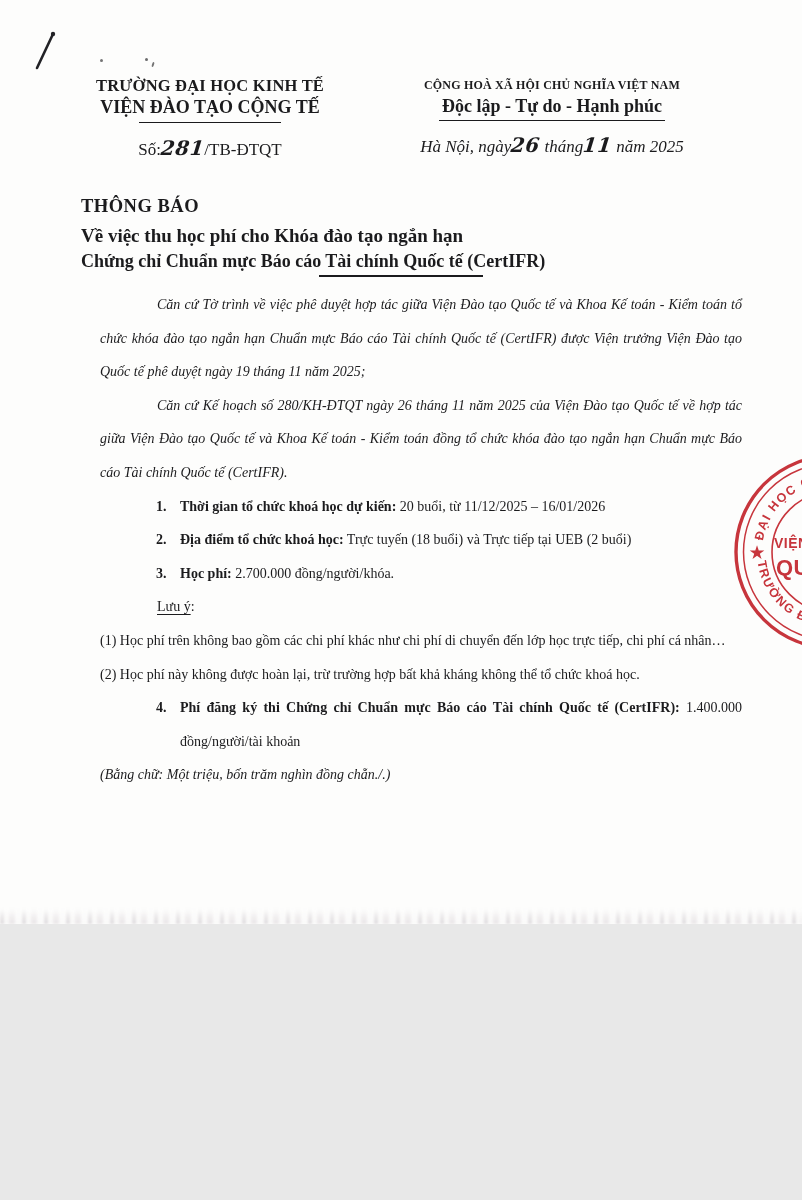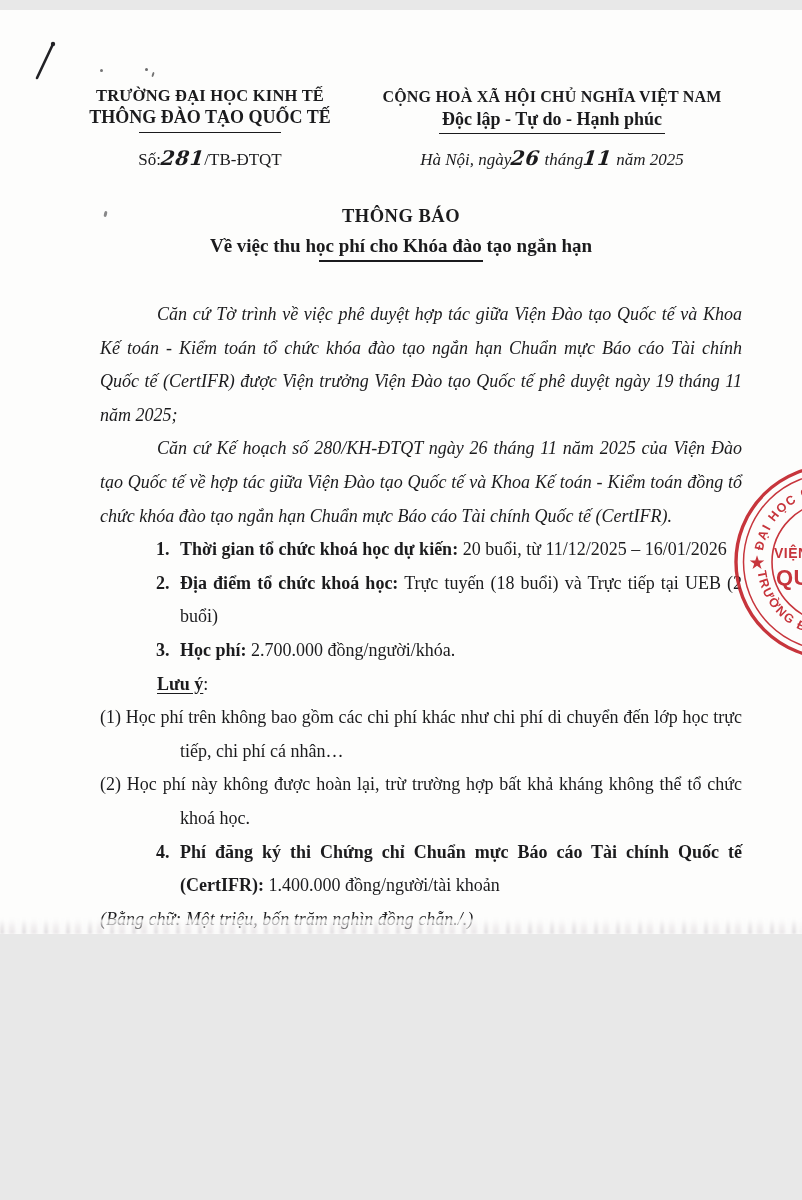--- a/index.html
+++ b/index.html
@@ -1,55 +1,55 @@
 <!DOCTYPE html>
 <html><head>
 <meta charset="utf-8">
 <style>
   html,body{margin:0;padding:0;background:#e8e8e8;}
   .page{
     position:relative;width:802px;height:924px;overflow:hidden;
     background:#fdfdfc;color:#1b1b1d;
     font-family:"Liberation Serif", serif;
-    margin:10px auto;
+    margin:0 auto;
   }
   
   .hdr-left{position:absolute;left:68px;top:76px;width:284px;text-align:center;}
   .hdr-left .l1{font-size:16.5px;font-weight:bold;letter-spacing:.2px;white-space:nowrap;}
   .hdr-left .l2{font-size:18px;font-weight:bold;margin-top:1px;white-space:nowrap;}
   .hdr-left .rule{width:142px;border-bottom:1.9px solid #1b1b1d;margin:4px auto 0;}
   .doc-no{margin-top:13px;font-size:17px;white-space:nowrap;}
   .hdr-right{position:absolute;left:352px;top:78px;width:400px;text-align:center;}
-  .hdr-right .l1{font-size:16px;font-weight:bold;white-space:nowrap;letter-spacing:.2px;}
+  .hdr-right .l1{font-size:12px;font-weight:bold;white-space:nowrap;letter-spacing:.2px;}
   .hdr-right .l2{font-size:18px;font-weight:bold;margin-top:3px;white-space:nowrap;}
   .hdr-right .rule{width:226px;border-bottom:1.9px solid #1b1b1d;margin:3px auto 0;}
   .date-line{margin-top:12px;font-size:17px;font-style:italic;white-space:nowrap;}
   .hand{
     font-family:"DejaVu Serif", serif;font-style:italic;font-weight:700;
     font-size:1.18em;letter-spacing:.5px;display:inline-block;transform:skewX(-6deg);
   }
   
-  .title{position:absolute;left:81px;top:196px;width:640px;text-align:center;font-weight:bold;}
+  .title{position:absolute;left:81px;top:196px;width:640px;text-align:left;font-weight:bold;}
   .title .t1{font-size:18.5px;letter-spacing:.5px;}
   .title .t2{font-size:19px;margin-top:8px;}
   .title .t3{font-size:18px;margin-top:4px;}
   .title .rule{width:164px;border-bottom:2px solid #1b1b1d;margin:3px auto 0;}
   
   .body-col{
     position:absolute;left:100px;top:288px;width:642px;
-    font-size:18px;line-height:33.6px;text-align:justify;
+    font-size:14px;line-height:33.6px;text-align:justify;
   }
   .para{text-indent:57px;}
   .it{font-style:italic;}
   .item{position:relative;padding-left:80px;}
   .item .num{position:absolute;left:56px;top:0;font-weight:bold;}
   .item .lbl{font-weight:bold;}
   .note{padding-left:80px;text-indent:-80px;}
   .luuy{text-indent:57px;}
-  .ul-b{font-weight:bold;text-decoration:underline;text-underline-offset:3px;}
+  .ul-b{font-weight:normal;text-decoration:underline;text-underline-offset:3px;}
   
   .mark{position:absolute;}
   .speck{position:absolute;background:#3a3a3c;border-radius:50%;}
   .bleed{
     position:absolute;left:0;bottom:0;width:100%;height:15px;
     background:
       linear-gradient(to bottom, rgba(253,253,252,1) 0%, rgba(253,253,252,.35) 55%, rgba(253,253,252,0) 100%),
       repeating-linear-gradient(90deg,
         rgba(110,95,110,.20) 0px, rgba(110,95,110,.20) 4px,
         rgba(190,180,190,.07) 4px, rgba(190,180,190,.07) 9px,
@@ -69,35 +69,36 @@
     <circle cx="23" cy="6" r="2.2" fill="#222226"></circle>
   </svg>
 
   <div class="speck" style="left:100px;top:59px;width:3px;height:3px;opacity:.7;"></div>
   <div class="speck" style="left:145px;top:58px;width:3px;height:3px;opacity:.75;"></div>
   <div class="speck" style="left:152px;top:62px;width:2px;height:5px;border-radius:40%;transform:rotate(18deg);opacity:.7;"></div>
   <div class="speck" style="left:104px;top:201px;width:3px;height:6px;border-radius:40%;transform:rotate(14deg);opacity:.6;"></div>
 
   <div class="hdr-left">
     <div class="l1">TRƯỜNG ĐẠI HỌC KINH TẾ</div>
-    <div class="l2">THÔNG ĐÀO TẠO QUỐC TẾ</div>
+    <div class="l2">VIỆN ĐÀO TẠO CỘNG TẾ</div>
     <div class="rule"></div>
     <div class="doc-no"><span>Số:</span><span class="hand">281</span><span>/TB-ĐTQT</span></div>
   </div>
 
   <div class="hdr-right">
     <div class="l1">CỘNG HOÀ XÃ HỘI CHỦ NGHĨA VIỆT NAM</div>
     <div class="l2">Độc lập - Tự do - Hạnh phúc</div>
     <div class="rule"></div>
     <div class="date-line"><span>Hà Nội, ngày</span><span class="hand">26</span>&nbsp;<span>tháng</span><span class="hand">11</span>&nbsp;<span>năm 2025</span></div>
   </div>
 
   <div class="title">
     <div class="t1">THÔNG BÁO</div>
     <div class="t2">Về việc thu học phí cho Khóa đào tạo ngắn hạn</div>
+    <div class="t3">Chứng chỉ Chuẩn mực Báo cáo Tài chính Quốc tế (CertIFR)</div>
     <div class="rule"></div>
   </div>
 
   <div class="body-col">
     <div class="para it">Căn cứ Tờ trình về việc phê duyệt hợp tác giữa Viện Đào tạo Quốc tế và Khoa Kế toán - Kiểm toán tổ chức khóa đào tạo ngắn hạn Chuẩn mực Báo cáo Tài chính Quốc tế (CertIFR) được Viện trưởng Viện Đào tạo Quốc tế phê duyệt ngày 19 tháng 11 năm 2025;</div>
     <div class="para it">Căn cứ Kế hoạch số 280/KH-ĐTQT ngày 26 tháng 11 năm 2025 của Viện Đào tạo Quốc tế về hợp tác giữa Viện Đào tạo Quốc tế và Khoa Kế toán - Kiểm toán đồng tổ chức khóa đào tạo ngắn hạn Chuẩn mực Báo cáo Tài chính Quốc tế (CertIFR).</div>
 
     <div class="item">
       <span class="num">1.</span><span class="lbl">Thời gian tổ chức khoá học dự kiến:</span><span> 20 buổi, từ 11/12/2025 – 16/01/2026</span>
     </div>

